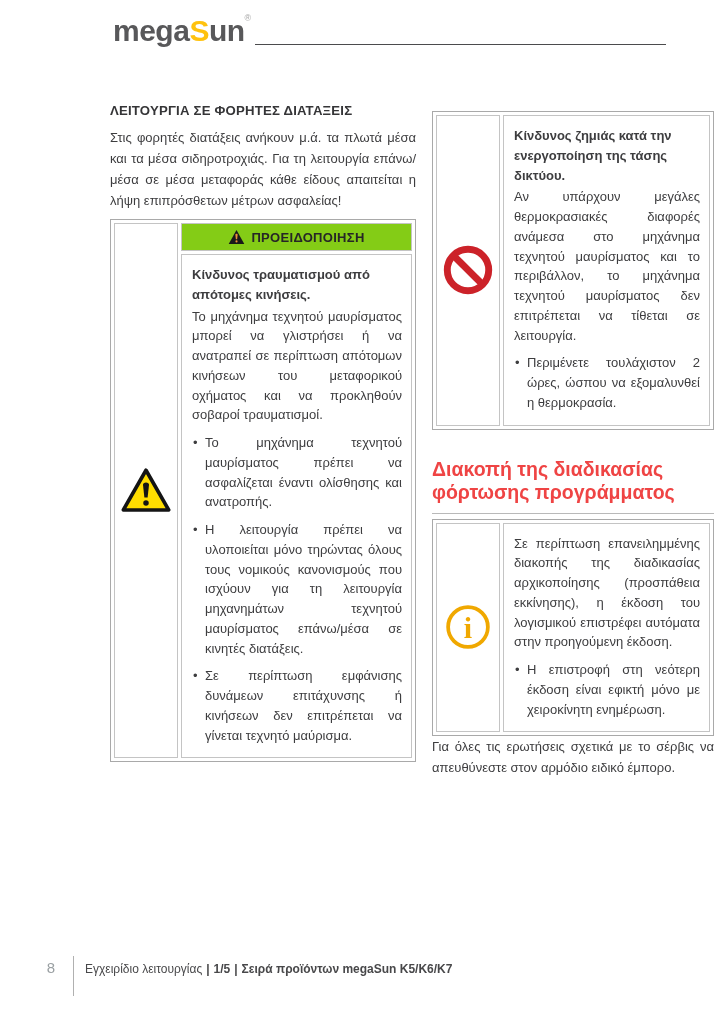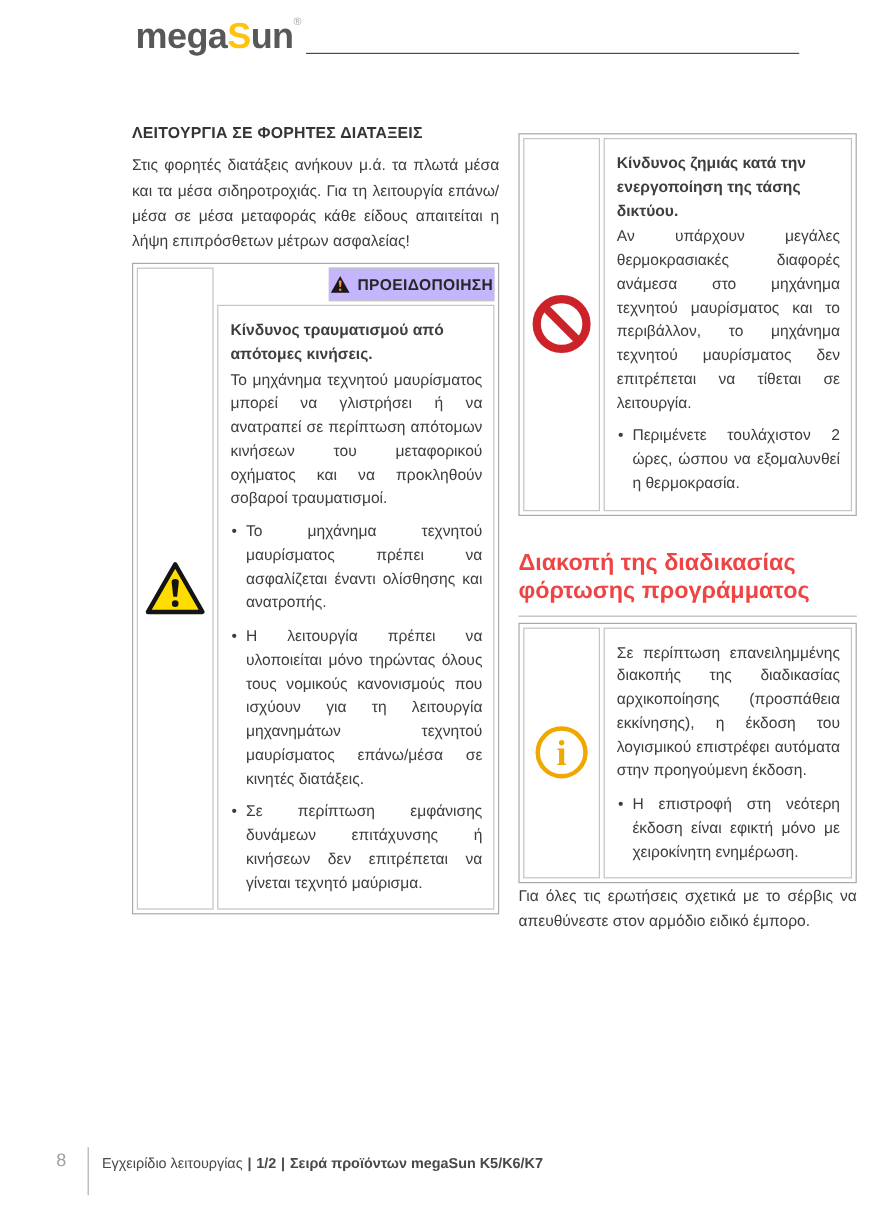--- a/index.html
+++ b/index.html
@@ -15,22 +15,22 @@
   .header-rule{flex:1;border-bottom:1.5px solid #4b4b4d;margin-left:4px;margin-bottom:1px;}
   
   .main{position:absolute;left:63px;top:103px;width:604px;display:flex;gap:16px;padding-left:47px;}
   .col-left{width:306px;flex:0 0 306px;}
   .col-right{width:282px;flex:0 0 282px;}
   .section-title{font-size:13.2px;font-weight:bold;color:#353537;margin:0 0 9px;letter-spacing:0.2px;}
   .body-text{font-size:13px;line-height:1.62;text-align:justify;margin:0 0 6px;}
   
   .notice-table{border:1px solid #a9a9a9;padding:3px;display:flex;gap:3px;background:#fff;margin-top:8px;}
   .icon-cell{flex:0 0 62px;border:1px solid #c4c4c4;display:flex;align-items:center;justify-content:center;}
-  .notice-body{flex:1;display:flex;flex-direction:column;gap:3px;min-width:0;align-items:flex-end;}
-  .notice-header{border:1px solid #c4c4c4;background:#c4b5fd;height:26px;display:flex;align-items:center;justify-content:center;gap:6px;font-weight:bold;font-size:13px;color:#262626;letter-spacing:0.3px;}
+  .notice-body{flex:1;display:flex;flex-direction:column;gap:3px;min-width:0;}
+  .notice-header{border:1px solid #c4c4c4;background:#84cc16;height:26px;display:flex;align-items:center;justify-content:center;gap:6px;font-weight:bold;font-size:13px;color:#262626;letter-spacing:0.3px;}
   .notice-content{border:1px solid #c4c4c4;padding:10px 9px 10px 10px;flex:1;}
   .notice-content .bold-title{font-weight:bold;font-size:13px;line-height:1.52;margin:0 0 2px;text-align:left;}
   .notice-content p{font-size:13px;line-height:1.52;text-align:justify;margin:0 0 8px;}
   ul.bullets{list-style:none;margin:0;padding:0;}
   ul.bullets li{position:relative;padding-left:13px;font-size:13px;line-height:1.52;text-align:justify;margin:0 0 8px;}
   ul.bullets li:last-child{margin-bottom:2px;}
   ul.bullets li::before{content:"\2022";position:absolute;left:1px;}
   
   .red-heading{color:#ef4444;font-weight:bold;font-size:19.5px;line-height:1.18;margin:28px 0 9px;}
   .red-heading.small{font-size:17.5px;margin:26px 0 8px;}
@@ -140,15 +140,15 @@
     </div>
 
     <p class="body-text">Για όλες τις ερωτήσεις σχετικά με το σέρβις να απευθύνεστε στον αρμόδιο ειδικό έμπορο.</p>
   </div>
 </div>
 
 <div class="footer">
   <div class="page-num">8</div>
   <div class="footer-vline"></div>
   <div class="footer-text">
-    <span>Εγχειρίδιο λειτουργίας</span><span class="sep">|</span><span class="b">1/2</span><span class="sep">|</span><span class="b">Σειρά προϊόντων megaSun K5/K6/K7</span>
+    <span>Εγχειρίδιο λειτουργίας</span><span class="sep">|</span><span class="b">1/5</span><span class="sep">|</span><span class="b">Σειρά προϊόντων megaSun K5/K6/K7</span>
   </div>
 </div>
 
 </body></html>

